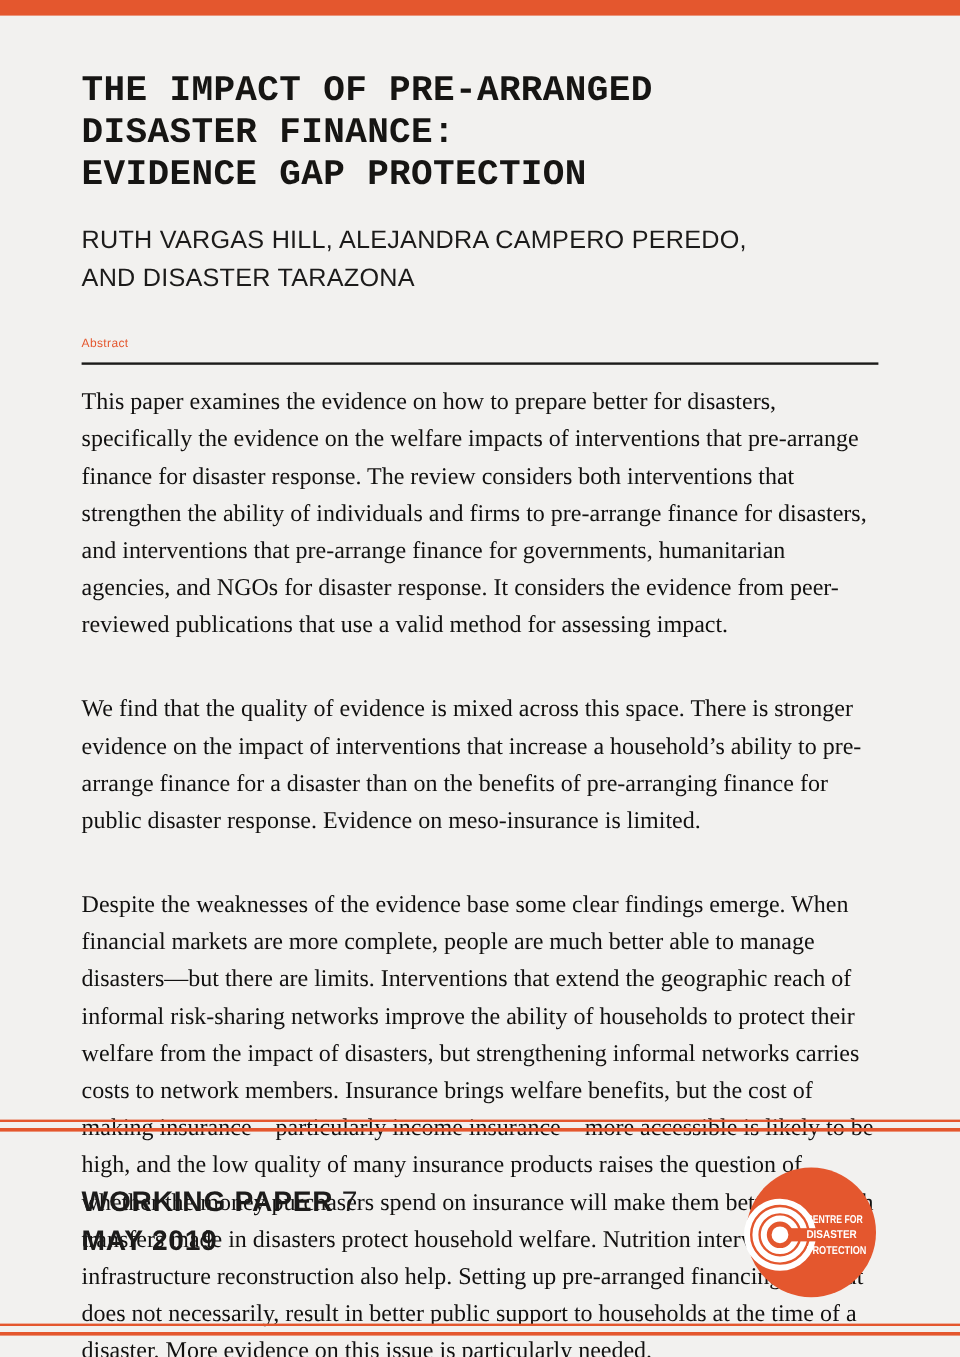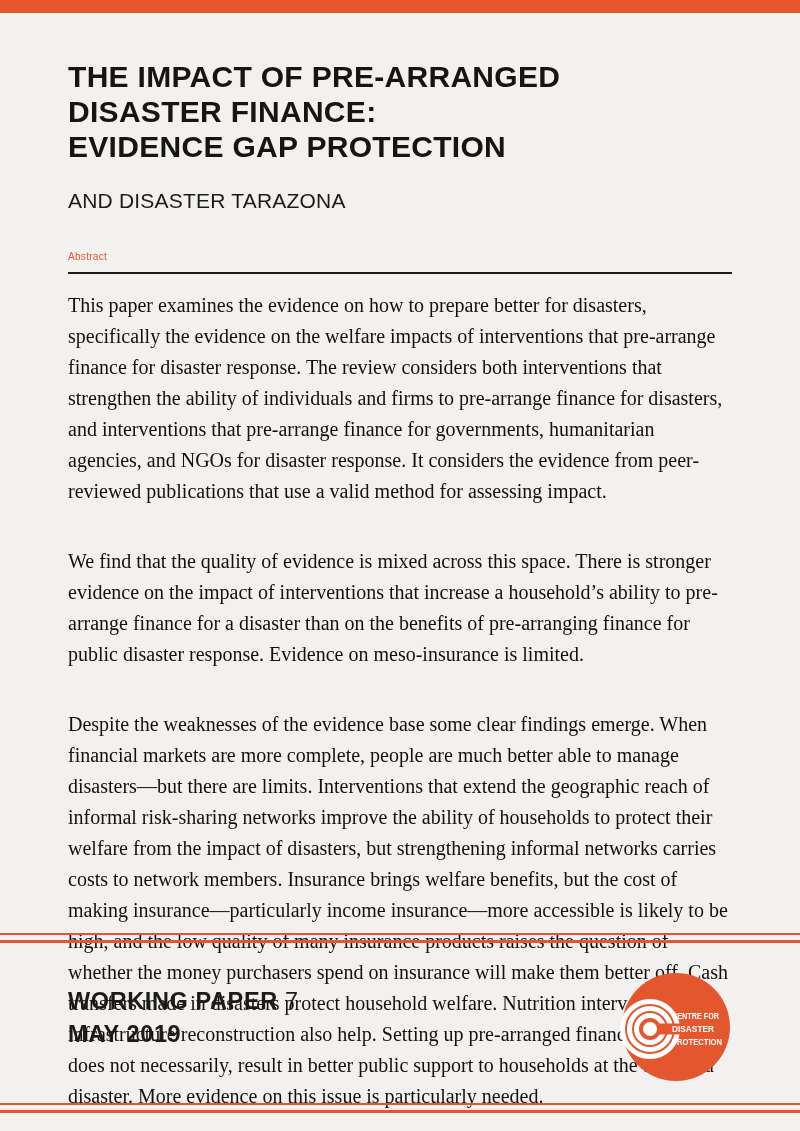--- a/index.html
+++ b/index.html
@@ -20,20 +20,21 @@
     background: var(--accent, #e4572e);
   }
   .content { padding: 0 68px; }
   .title {
     margin-top: 46px;
     font-size: 30px;
     line-height: 1.17;
     font-weight: 700;
     letter-spacing: 0.3px;
     color: #161513;
+    font-family: Liberation Mono, monospace;
   }
   .title span { display: block; }
   .authors {
     margin-top: 22px;
     font-size: 21px;
     line-height: 1.45;
     font-weight: 400;
     letter-spacing: 0.2px;
     color: #1c1b1a;
   }
@@ -99,20 +100,21 @@
   <div class="top-bar"></div>
 
   <main class="content">
     <h1 class="title">
       <span>THE IMPACT OF PRE-ARRANGED</span>
       <span>DISASTER FINANCE:</span>
       <span>EVIDENCE GAP PROTECTION</span>
     </h1>
 
     <h2 class="authors">
+      <span>RUTH VARGAS HILL, ALEJANDRA CAMPERO PEREDO,</span>
       <span>AND DISASTER TARAZONA</span>
     </h2>
 
     <div class="abstract-label">Abstract</div>
     <hr class="rule">
 
     <p class="para">This paper examines the evidence on how to prepare better for disasters, specifically the evidence on the welfare impacts of interventions that pre-arrange finance for disaster response. The review considers both interventions that strengthen the ability of individuals and firms to pre-arrange finance for disasters, and interventions that pre-arrange finance for governments, humanitarian agencies, and NGOs for disaster response. It considers the evidence from peer-reviewed publications that use a valid method for assessing impact.</p>
     <p class="para">We find that the quality of evidence is mixed across this space. There is stronger evidence on the impact of interventions that increase a household’s ability to pre-arrange finance for a disaster than on the benefits of pre-arranging finance for public disaster response. Evidence on meso-insurance is limited.</p>
     <p class="para">Despite the weaknesses of the evidence base some clear findings emerge. When financial markets are more complete, people are much better able to manage disasters—but there are limits. Interventions that extend the geographic reach of informal risk-sharing networks improve the ability of households to protect their welfare from the impact of disasters, but strengthening informal networks carries costs to network members. Insurance brings welfare benefits, but the cost of making insurance—particularly income insurance—more accessible is likely to be high, and the low quality of many insurance products raises the question of whether the money purchasers spend on insurance will make them better off. Cash transfers made in disasters protect household welfare. Nutrition interventions and infrastructure reconstruction also help. Setting up pre-arranged financing can, but does not necessarily, result in better public support to households at the time of a disaster. More evidence on this issue is particularly needed.</p>
   </main>

